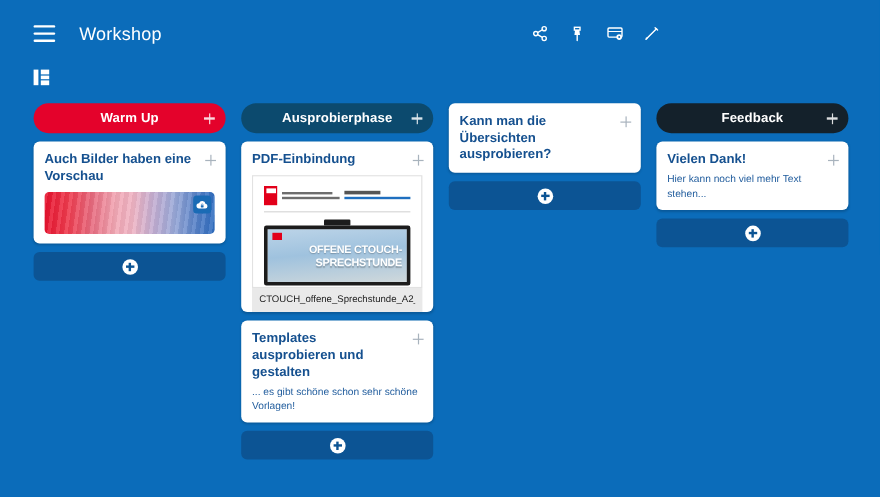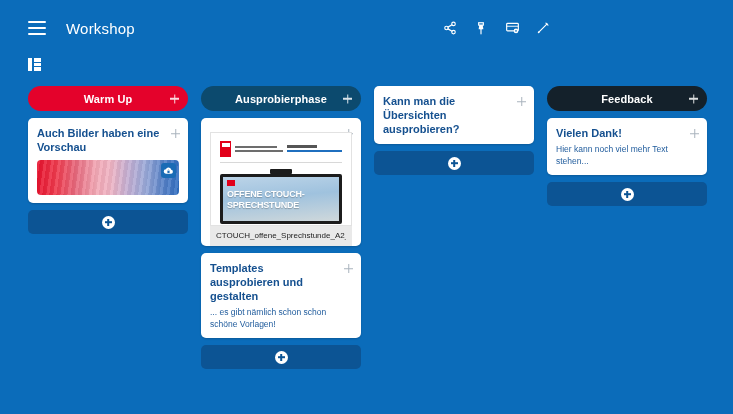--- a/index.html
+++ b/index.html
@@ -130,21 +130,21 @@
   .screen-bar {
     width: 22px; height: 5px; background: #1c1c1c; border-radius: 1px;
     margin: 0 auto 0; position: relative; z-index: 2;
   }
   .screen {
     height: 50px; border: 3px solid #1c1c1c; border-radius: 2px;
     background: linear-gradient(175deg,#bcd4e8 0%, #9fc2de 45%, #cfd8db 100%);
     position: relative; overflow: hidden;
   }
   .screen-head { font-size: 9px; font-weight: bold; color: #ffffff;
-    line-height: 11px; text-align: left; padding: 12px 4px 0;
+    line-height: 11px; text-align: right; padding: 12px 4px 0;
     text-shadow: 0 1px 1px rgba(0,0,0,.25); letter-spacing: -.2px; }
   .screen-logo { position: absolute; left: 4px; top: 3px; width: 8px; height: 6px; background: #e2001a; }
 
   .pdf-meta {
     background: #e9e9e9; padding: 4px 6px 5px; margin-top: 0;
   }
   .pdf-meta .m1 { font-size: 7.5px; color: #555; line-height: 10px; }
   .pdf-meta .m2 { font-size: 8px; color: #222; line-height: 11px;
     white-space: nowrap; overflow: hidden; text-overflow: clip; }
 
@@ -254,20 +254,21 @@
       </div>
     </div>
 
     <div class="column">
       <div class="col-header" style="background:#0c4a6e;color:#ffffff;justify-content:center;">
         <span class="col-title">Ausprobierphase</span>
         <span class="move"></span>
       </div>
 
       <div class="card" style="padding-bottom:0;">
+        <div class="card-title">PDF-Einbindung</div>
         <span class="move"></span>
 
         <div class="pdf-thumb">
           <div class="pdf-page">
             <div class="logo-row">
               <div class="uhh-logo"></div>
               <div class="logo-txt">
                 <div class="lt-bar" style="width:42px;"></div>
                 <div class="lt-bar" style="width:48px;height:1.5px;"></div>
               </div>
@@ -287,21 +288,21 @@
           </div>
         </div>
 
         <div class="pdf-meta">
           <div class="m2">CTOUCH_offene_Sprechstunde_A2_V03_druckfe..</div>
         </div>
       </div>
 
       <div class="card">
         <div class="card-title">Templates ausprobieren und gestalten</div>
-        <div class="card-desc">... es gibt nämlich schon schon schöne Vorlagen!</div>
+        <div class="card-desc">... es gibt schöne schon sehr schöne Vorlagen!</div>
         <span class="move"></span>
       </div>
 
       <div class="add-btn">
         <span class="plus-circle"></span>
       </div>
     </div>
 
     <div class="column">
 

